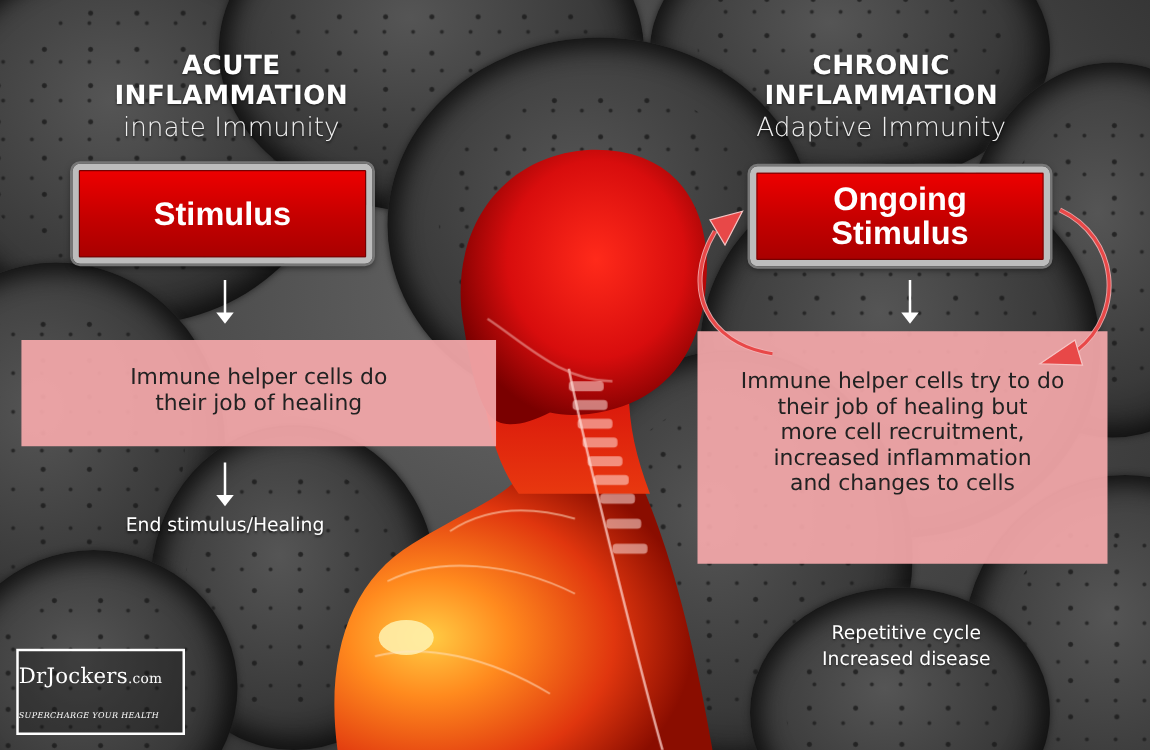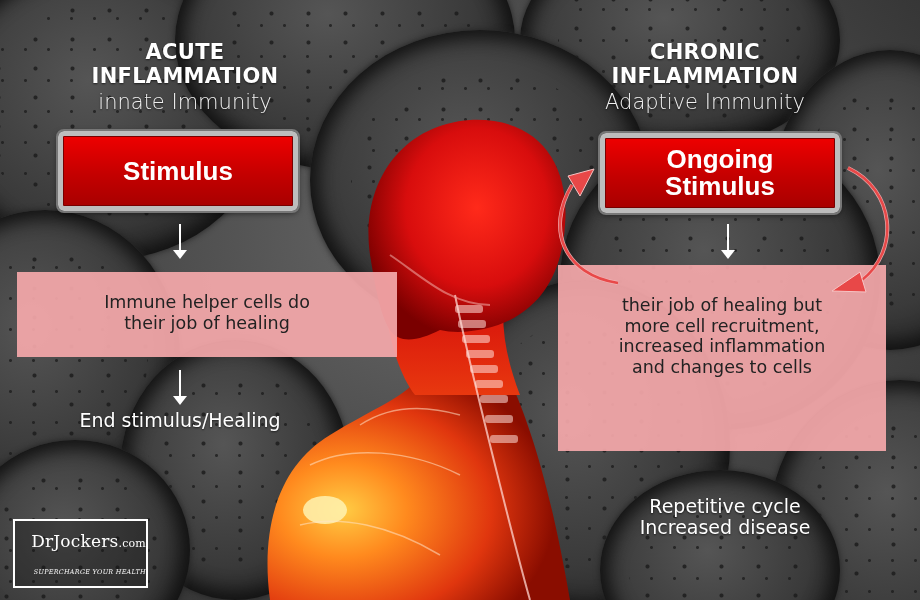--- a/index.html
+++ b/index.html
@@ -17,25 +17,25 @@
     .heading .h1 { font-weight: bold; font-size: 21px; letter-spacing: .3px; }
     .heading .h2 { font-size: 21px; font-weight: 300; margin-top: 2px; color: #f0f0f0; }
 
     .stim { position: absolute; background: linear-gradient(#e00 0%, #c40000 55%, #a80000 100%); border: 5px solid #bdbdbd; outline: 2px solid #777; border-radius: 6px; color: #fff; font-weight: bold; text-align: center; display: flex; align-items: center; justify-content: center; box-shadow: inset 0 0 0 1px #700, 0 2px 6px rgba(0,0,0,.6); }
     .stim span { font-family: "Liberation Sans", sans-serif; font-size: 26px; line-height: 27px; }
 
     .arrow { position: absolute; width: 2px; background: #fff; }
     .arrow::after { content: ""; position: absolute; left: -6px; bottom: -4px; border-left: 7px solid transparent; border-right: 7px solid transparent; border-top: 9px solid #fff; }
 
     .pinkbox { position: absolute; background: rgba(244,168,170,.93); color: #222; text-align: center; font-size: 17.5px; line-height: 20.5px; display: flex; flex-direction: column; align-items: center; }
-    .caption { position: absolute; color: #fff; text-align: center; font-size: 19px; line-height: 20.5px; text-shadow: 0 1px 2px rgba(0,0,0,.6); }
+    .caption { position: absolute; color: #fff; text-align: center; font-size: 15px; line-height: 20.5px; text-shadow: 0 1px 2px rgba(0,0,0,.6); }
 
     .figure { position: absolute; left: 250px; top: 105px; width: 340px; height: 495px; }
 
-    .logo { position: absolute; left: 13px; top: 519px; width: 135px; height: 69px; border: 2px solid #fff; display: flex; flex-direction: column; align-items: flex-end; justify-content: center; color: #fff; background: rgba(20,20,20,.35); }
+    .logo { position: absolute; left: 13px; top: 519px; width: 135px; height: 69px; border: 2px solid #fff; display: flex; flex-direction: column; align-items: flex-start; justify-content: center; color: #fff; background: rgba(20,20,20,.35); }
     .logo .brand { font-family: "DejaVu Serif", serif; font-size: 17px; letter-spacing: .2px; }
     .logo .brand small { font-size: 11px; }
     .logo .tag { font-family: "DejaVu Serif", serif; font-style: italic; font-size: 6.4px; letter-spacing: .3px; margin-top: 17px; }
     svg.overlay { position: absolute; inset: 0; pointer-events: none; }
   </style>
 </head>
 <body>
 
 <div class="bg">
   <div class="cell" style="left:-60px;top:-40px;width:330px;height:300px;"></div>
@@ -131,20 +131,21 @@
 <div class="stim" style="left:600px;top:133px;width:240px;height:80px;">
   <span>
     <span>Ongoing</span><br>
     <span>Stimulus</span>
   </span>
 </div>
 
 <div class="arrow" style="left:727px;top:224px;height:31px;"></div>
 
 <div class="pinkbox" style="left:558px;top:265px;width:328px;height:186px;padding-top:30px;">
+  <div>Immune helper cells try to do</div>
   <div>their job of healing but</div>
   <div>more cell recruitment,</div>
   <div>increased inflammation</div>
   <div>and changes to cells</div>
 </div>
 
 <div class="caption" style="left:600px;top:496px;width:250px;">
   <div>Repetitive cycle</div>
   <div>Increased disease</div>
 </div>

